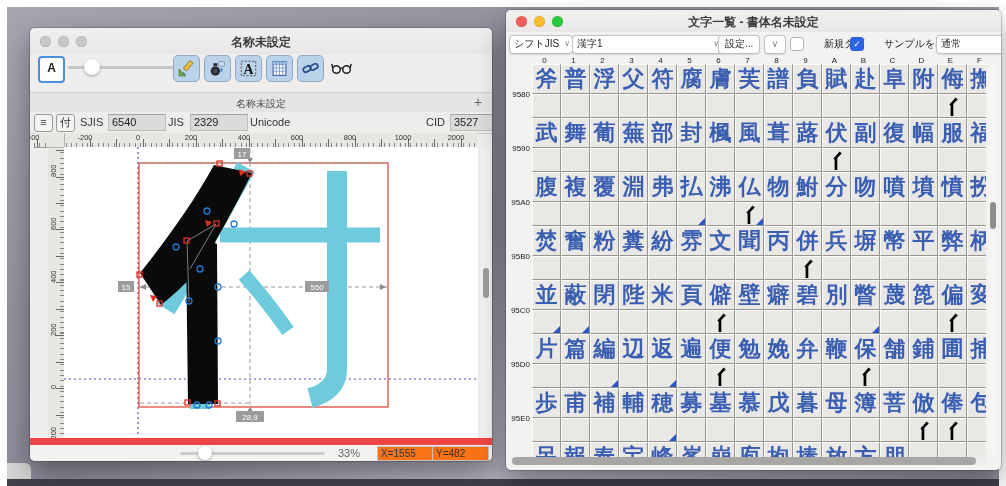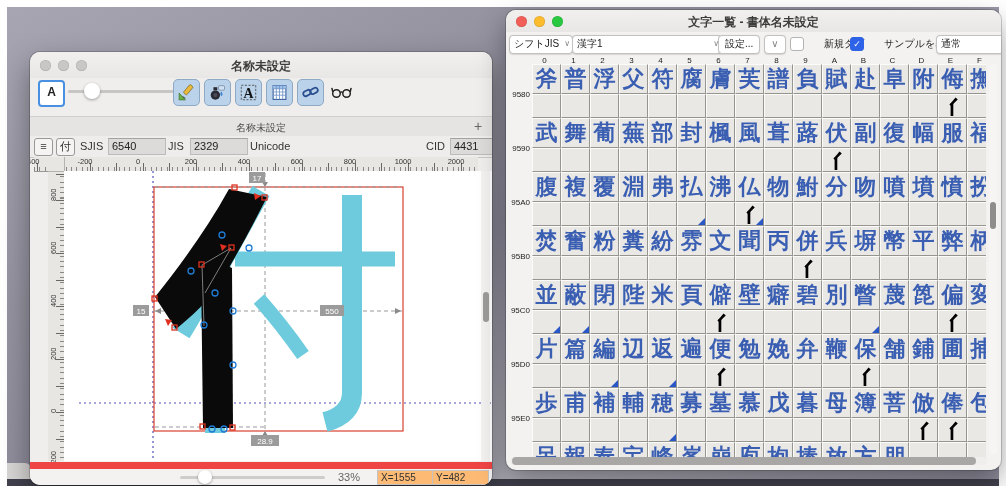--- a/index.html
+++ b/index.html
@@ -2,24 +2,24 @@
 <html><head>
 <meta charset="utf-8">
 <style>
   html,body{margin:0;padding:0;background:#fff;}
   body{width:1006px;height:486px;position:relative;overflow:hidden;
        font-family:"Liberation Sans","DejaVu Sans",sans-serif;}
   .desktop{position:absolute;left:7px;top:7px;width:992px;height:479px;
     background:linear-gradient(150deg,#a7a5b2 0%,#94929f 30%,#8e8c9b 48%,#b7b5c0 72%,#908e9d 100%);}
   .dock-band{position:absolute;left:0;bottom:0;width:100%;height:7px;background:#42424f;}
   .corner-win{position:absolute;left:0;bottom:7px;width:24px;height:16px;background:#d8d6d4;border-radius:0 6px 0 0;}
-  .window{position:absolute;background:#f0eeec;border-radius:10px;
+  .window{position:absolute;background:#f0eeec;border-radius:5px;
     box-shadow:0 12px 28px rgba(0,0,0,.38),0 0 0 1px rgba(0,0,0,.18);overflow:hidden;}
   
-  #win-left{left:30px;top:28px;width:462px;height:433px;margin-top:24px;}
+  #win-left{left:30px;top:28px;width:462px;height:433px;}
   .titlebar{position:absolute;left:0;top:0;right:0;height:26px;background:linear-gradient(#f2f0ee,#e9e7e5);}
   .title-text{position:absolute;left:0;right:0;top:6px;text-align:center;font-size:12px;font-weight:700;color:#3c3c3c;}
   .lights{position:absolute;left:10px;top:8px;display:flex;gap:7px;}
   .light{width:11px;height:11px;border-radius:50%;box-shadow:inset 0 0 0 .5px rgba(0,0,0,.15);}
   .lt-gray{background:#c9c7c5;}
   .lt-red{background:#f25f58;}.lt-yel{background:#fdbc2e;}.lt-grn{background:#28c840;}
   .lw-toolbar{position:absolute;left:0;top:26px;right:0;height:38px;}
   .a-zoom-btn{position:absolute;left:8px;top:2px;width:23px;height:23px;background:#fff;border:2px solid #4a90e2;
     border-radius:4px;font-size:12px;font-weight:700;color:#222;text-align:center;line-height:21px;}
   .zoom-slider{position:absolute;left:38px;top:12px;width:108px;height:3px;background:#c8c6c4;border-radius:2px;}
@@ -44,30 +44,30 @@
   .h-ruler .big-ticks{position:absolute;inset:0;background-image:repeating-linear-gradient(90deg,#6a6866 0 1px,transparent 1px 26.5px);
     background-size:100% 8px;background-position:3px 100%;background-repeat:no-repeat;}
   .h-ruler .rlab{position:absolute;top:0;font-size:7.5px;color:#333;transform:translateX(-50%);}
   .v-ruler{position:absolute;left:18px;top:119px;width:16px;height:290px;background:#e8e6e3;border-right:1px solid #9a9896;
     background-image:repeating-linear-gradient(180deg,#8a8886 0 1px,transparent 1px 5.3px);
     background-size:4px 100%;background-position:100% 0;background-repeat:no-repeat;}
   .v-ruler .big-ticks{position:absolute;inset:0;background-image:repeating-linear-gradient(180deg,#6a6866 0 1px,transparent 1px 26.5px);
     background-size:8px 100%;background-position:100% 3px;background-repeat:no-repeat;}
   .v-ruler .rlab{position:absolute;left:1px;font-size:7.5px;color:#333;transform:rotate(-90deg);transform-origin:left top;}
   .ruler-corner{position:absolute;left:18px;top:105px;width:16px;height:14px;background:#e8e6e3;border-right:1px solid #b5b3b1;border-bottom:1px solid #b5b3b1;}
-  .glyph-canvas{position:absolute;left:34px;top:119px;width:414px;height:290px;background:#fff;padding-left:15px;}
+  .glyph-canvas{position:absolute;left:34px;top:119px;width:414px;height:290px;background:#fff;}
   .canvas-vscroll{position:absolute;right:2px;top:119px;width:9px;height:290px;background:#f4f2f0;}
   .canvas-vscroll .thumb{position:absolute;left:1.5px;top:121px;width:6px;height:30px;border-radius:3px;background:#9e9c9a;}
   .canvas-hscroll{position:absolute;left:34px;top:409px;width:414px;height:9px;background:#f4f2f0;}
   .canvas-hscroll .thumb{position:absolute;left:184px;top:1.5px;width:66px;height:6px;border-radius:3px;background:#b0aeac;}
   .lw-status{position:absolute;left:0;bottom:0;right:0;height:16px;background:#f4f2f0;border-top:7px solid #ef4444;font-size:11px;color:#555;}
   .st-slider{position:absolute;left:150px;top:7px;width:145px;height:3px;background:#cfcdcb;border-radius:2px;}
   .st-slider .knob{position:absolute;left:18px;top:-6px;width:14px;height:14px;border-radius:50%;background:#fff;box-shadow:0 1px 3px rgba(0,0,0,.35);}
   .st-zoom{position:absolute;left:308px;top:2px;font-size:11px;color:#666;}
-  .st-field{position:absolute;top:1px;width:52px;height:13px;background:#fdba74;border:1px solid #c5c3c1;font-size:10px;color:#333;line-height:13px;padding-left:3px;}
+  .st-field{position:absolute;top:1px;width:52px;height:13px;background:#f97316;border:1px solid #c5c3c1;font-size:10px;color:#333;line-height:13px;padding-left:3px;}
   
   #win-right{left:506px;top:10px;width:495px;height:460px;background:#f4f2f0;}
   #win-right .titlebar{height:22px;}
   #win-right .title-text{top:4px;}
   #win-right .lights{top:6px;}
   .rw-toolbar{position:absolute;left:0;top:22px;right:0;height:24px;font-size:10px;color:#222;}
   .combo{position:absolute;top:3px;height:17px;background:#fff;border:1px solid #c3c1bf;border-radius:4px;
     font-size:10px;color:#222;line-height:16px;padding:0 4px;box-shadow:0 .5px 1px rgba(0,0,0,.12);white-space:nowrap;overflow:hidden;}
   .combo .arrow{position:absolute;right:2px;top:0;color:#888;font-size:8px;line-height:16px;}
   .pushbtn{position:absolute;top:3px;height:17px;background:#fff;border:1px solid #c3c1bf;border-radius:4px;
@@ -179,21 +179,21 @@
 
   <div class="infobar">
     <div class="ib-btn" style="left:4px;">≡</div>
     <div class="ib-btn" style="left:26px;font-family:'DejaVu Sans',sans-serif;">付</div>
     <div class="ib-label" style="left:50px;">SJIS</div>
     <div class="ib-field" style="left:78px;width:50px;">6540</div>
     <div class="ib-label" style="left:138px;">JIS</div>
     <div class="ib-field" style="left:160px;width:50px;">2329</div>
     <div class="ib-label" style="left:220px;">Unicode</div>
     <div class="ib-label" style="left:396px;">CID</div>
-    <div class="ib-field" style="left:420px;width:36px;">4431</div>
+    <div class="ib-field" style="left:420px;width:36px;">3527</div>
   </div>
 
   <div class="h-ruler" id="h-ruler">
       <div class="big-ticks"></div>
       <span class="rlab" style="left: -2px;">-400</span>
       <span class="rlab" style="left: 51px;">-200</span>
       <span class="rlab" style="left: 104px;">0</span>
       <span class="rlab" style="left: 157px;">200</span>
       <span class="rlab" style="left: 210px;">400</span>
       <span class="rlab" style="left: 263px;">600</span>

